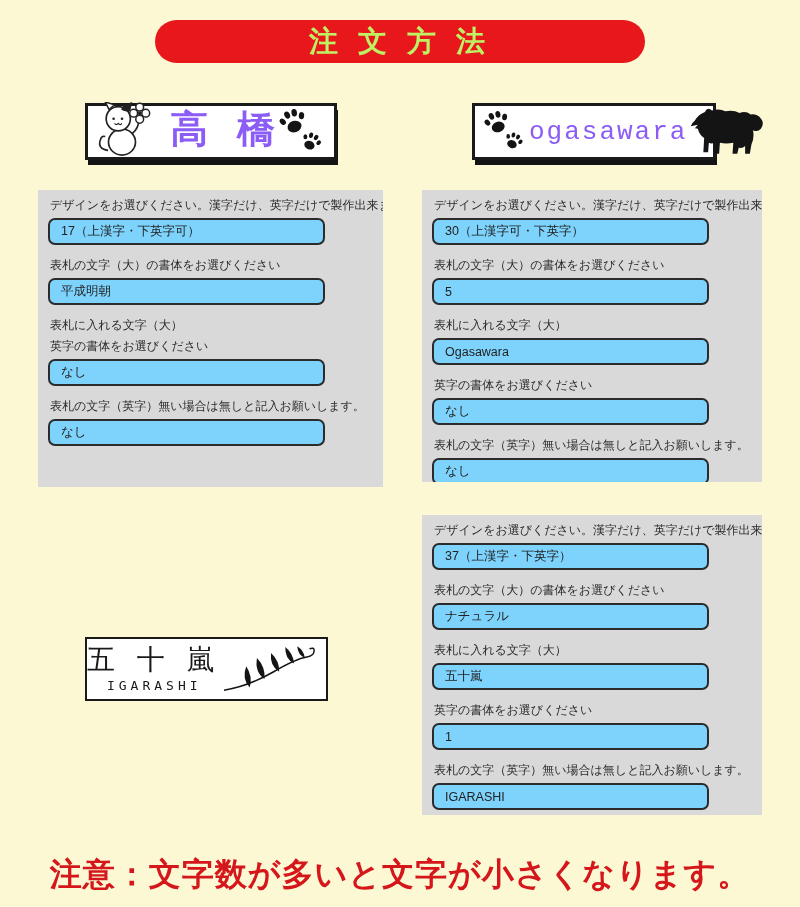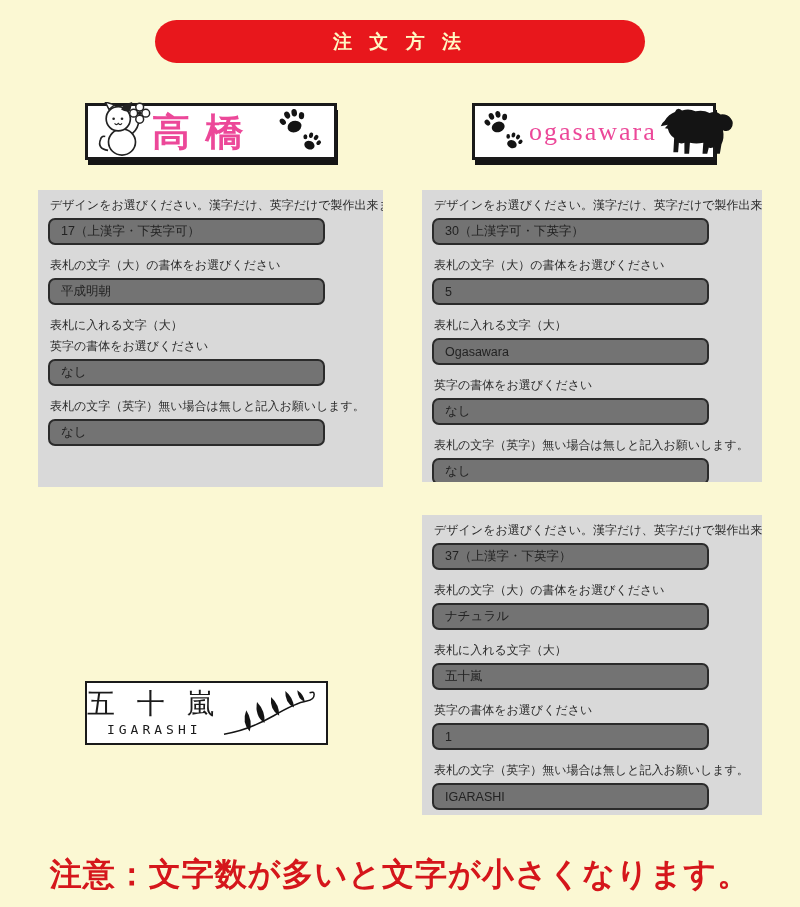--- a/index.html
+++ b/index.html
@@ -2,49 +2,49 @@
 <html><head>
 <meta charset="utf-8">
 <style>
   html,body{margin:0;padding:0;}
   #screen{position:relative;width:800px;height:907px;background:#FBF8D3;overflow:hidden;
           font-family:"Liberation Sans","DejaVu Sans",sans-serif;}
 
   
   .banner{position:absolute;left:155px;top:20px;width:490px;height:43px;background:#E8171C;
           border-radius:22px;display:flex;align-items:center;justify-content:center;}
-  .banner span{color:#fef9c3;font-size:19px;font-weight:bold;letter-spacing:6px;line-height:1;}
+  .banner span{color:#bef264;font-size:29px;font-weight:bold;letter-spacing:6px;line-height:1;}
 
   
   .plate{position:absolute;background:#fff;border:3px solid #1a1a1a;box-sizing:border-box;
          display:flex;align-items:center;}
   .plate.shadowed{box-shadow:2px 6px 0 -1px #141414;}
   #plate-takahashi{left:85px;top:103px;width:252px;height:57px;}
   #plate-ogasawara{left:472px;top:103px;width:244px;height:57px;}
-  #plate-igarashi{left:85px;top:637px;width:243px;height:64px;border-width:2px;margin-top:44px;}
-  .plate-name-main{flex:1;text-align:left;font-family:Liberation Serif, serif;
-          font-weight:bold;font-size:38px;color:#ec4899;letter-spacing:3px;line-height:1;white-space:nowrap;}
+  #plate-igarashi{left:85px;top:637px;width:243px;height:64px;border-width:2px;}
+  .plate-name-main{flex:1;text-align:right;font-family:Liberation Mono, monospace;
+          font-weight:bold;font-size:38px;color:#8b5cf6;letter-spacing:3px;line-height:1;white-space:nowrap;}
   #plate-ogasawara .plate-name-main{font-size:26px;font-weight:normal;letter-spacing:2px;}
   .ig-name{flex:1;text-align:center;color:#1a1a1a;}
   .ig-main{font-size:28px;letter-spacing:7px;line-height:1.1;white-space:nowrap;}
   .ig-sub{font-size:13px;letter-spacing:4px;margin-top:2px;font-family:"DejaVu Sans Mono","Liberation Mono",monospace;}
   .art{flex:0 0 auto;display:block;}
   .art.cat{margin:0 0 1px 4px;align-self:flex-end;}
   .art.paws-r{margin-right:6px;}
   .art.paws-l{margin-left:8px;}
   .art.dog{align-self:flex-end;margin:0 2px 0 0;}
   .art.leaf{margin-right:10px;}
 
   
   .panel{position:absolute;background:#D9D9D9;box-sizing:border-box;padding:7px 0 0 10px;overflow:hidden;}
   #panel-takahashi{left:38px;top:190px;width:345px;height:297px;}
   #panel-ogasawara{left:422px;top:190px;width:340px;height:292px;}
   #panel-igarashi{left:422px;top:515px;width:340px;height:300px;}
   .field-label{font-size:12px;color:#2b2b2b;margin:0 0 4px 2px;white-space:nowrap;}
-  .input-box{width:277px;height:27px;background:#737373;border:2px solid #2b2b2b;border-radius:7px;
+  .input-box{width:277px;height:27px;background:#7dd3fc;border:2px solid #2b2b2b;border-radius:7px;
           box-sizing:border-box;display:flex;align-items:center;padding-left:11px;font-size:12.5px;
           color:#222;margin-bottom:12px;white-space:nowrap;}
 
   
   .warning{position:absolute;left:0;right:0;top:853px;text-align:center;font-size:32px;
           font-weight:bold;color:#D5161B;letter-spacing:1px;}
 </style>
 </head>
 <body>
 

